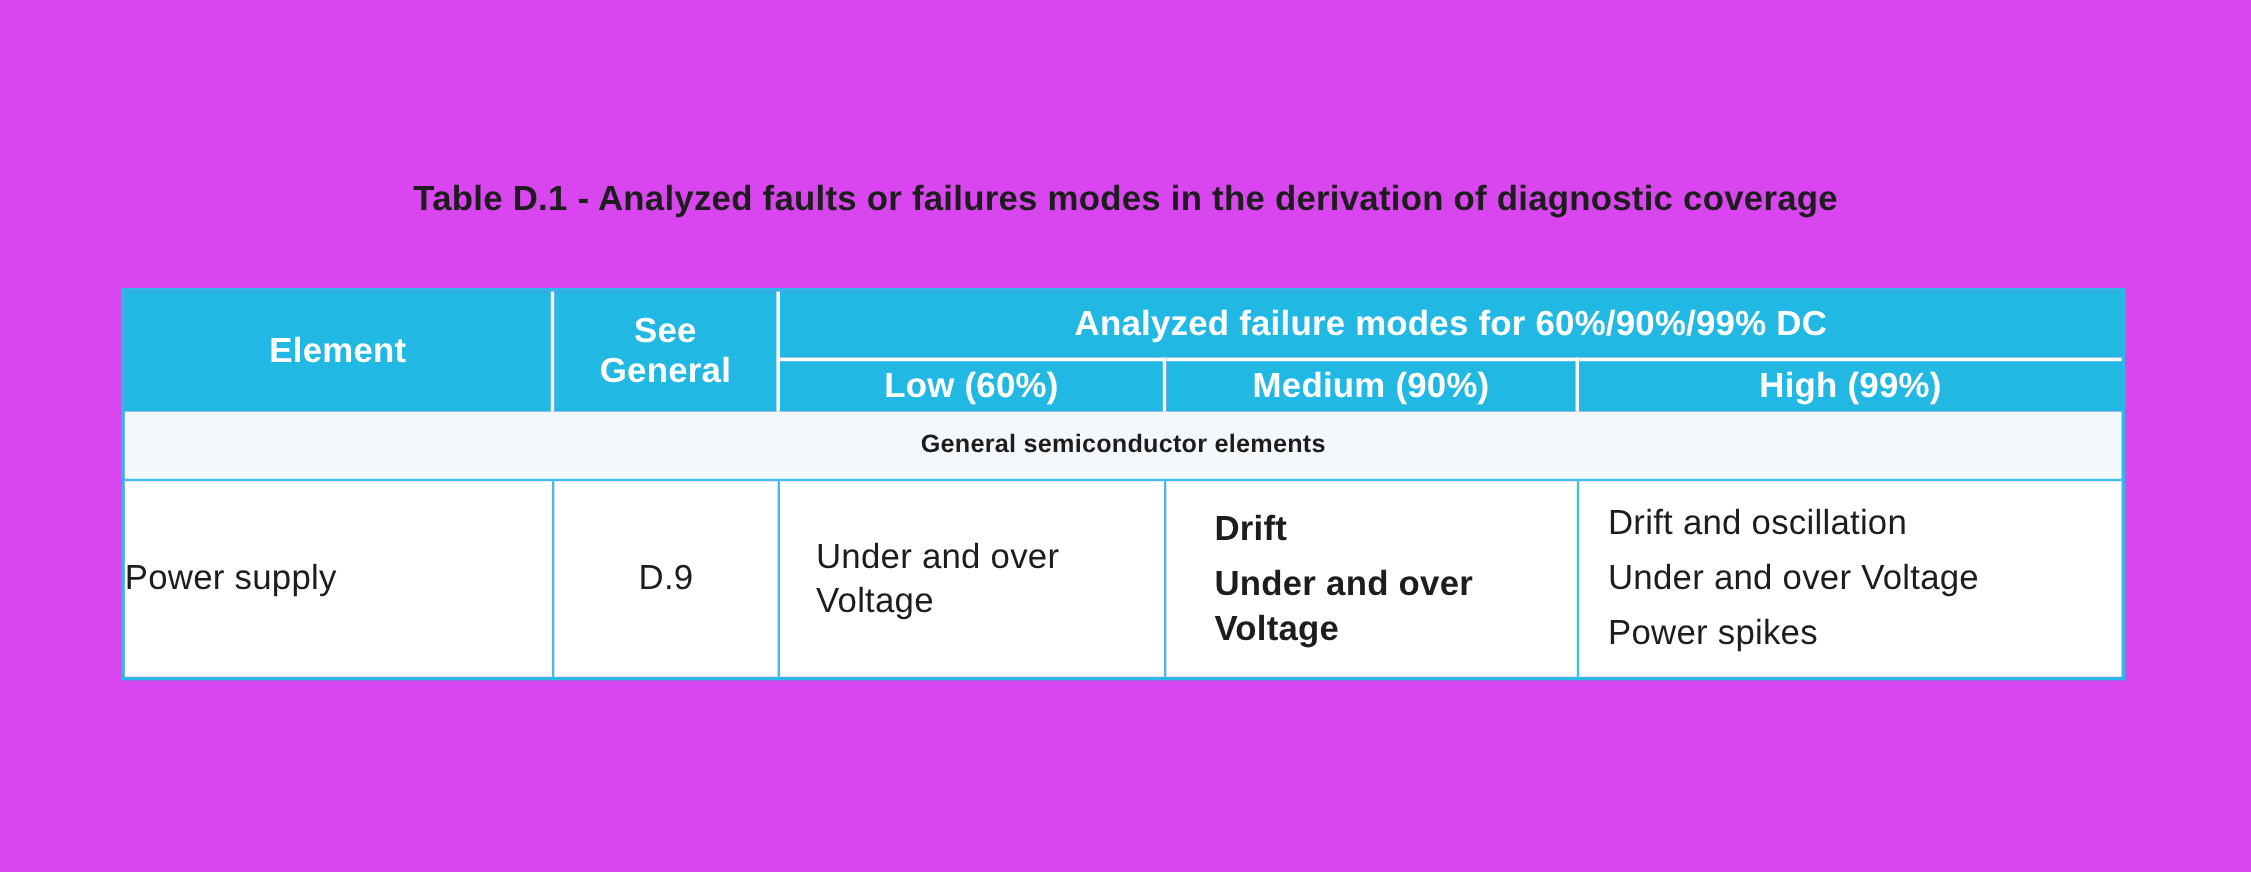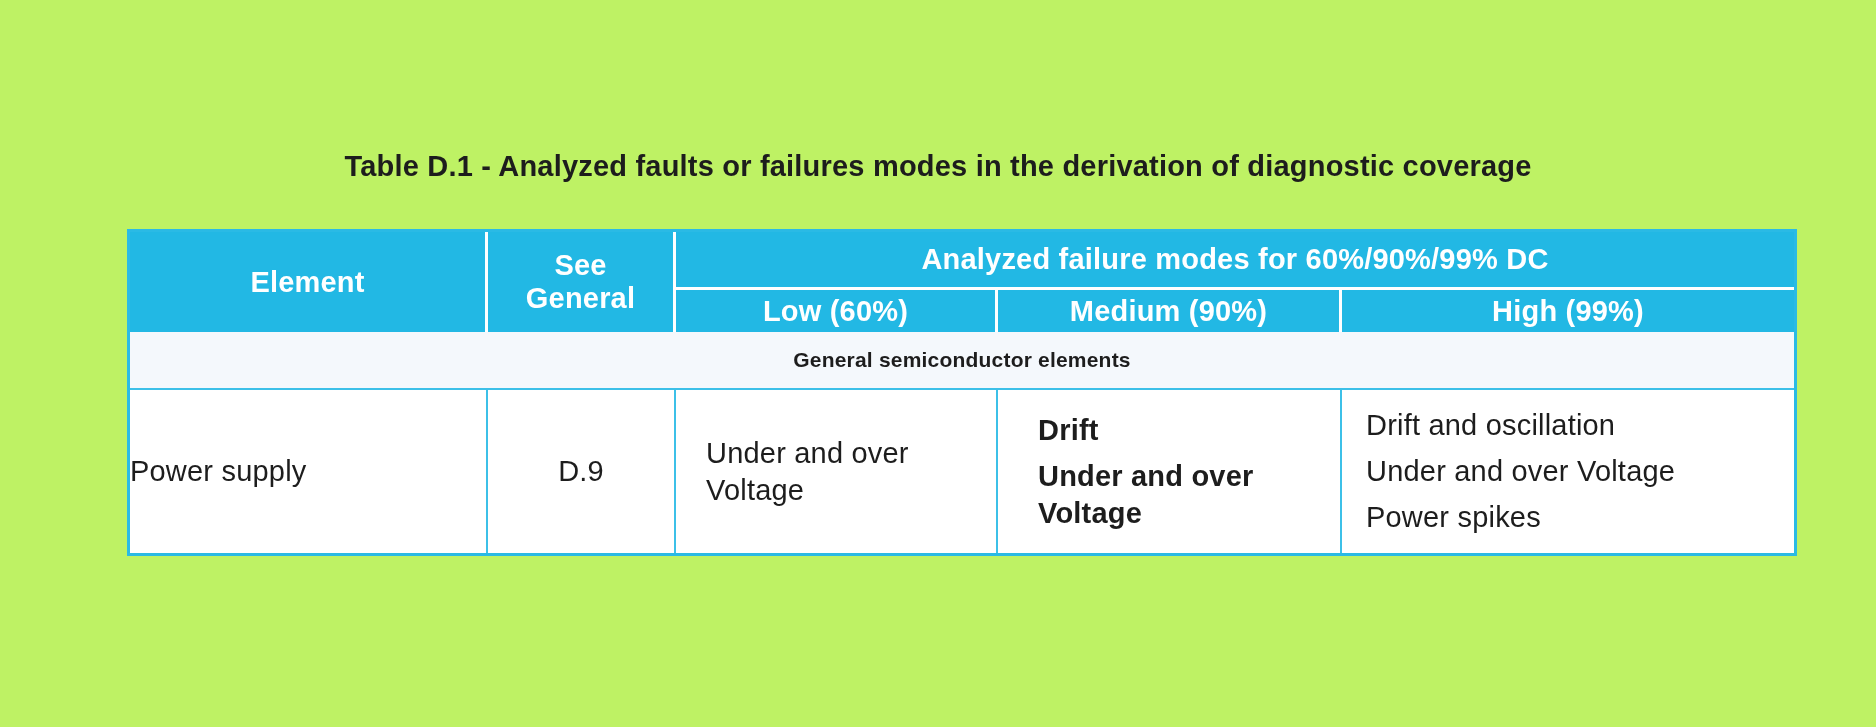--- a/index.html
+++ b/index.html
@@ -7,37 +7,36 @@
     --border-cyan:#3CC0E8;
     --outer-cyan:#2ABAE5;
     --section-bg:#F4F8FC;
     --ink:#1D1D1D;
   }
   *{box-sizing:border-box;margin:0;padding:0;}
   html,body{background:#ffffff;}
   .page{
     position:relative;
     width:1876px;height:727px;
-    background:#bef264;
+    background:#d946ef;
     font-family:"Liberation Sans", sans-serif;
     overflow:hidden;
   }
   .caption{
     position:absolute;
     left:101px;top:150px;width:1674px;
     text-align:center;
     font-size:29px;font-weight:bold;
     letter-spacing:0.2px;
     color:var(--ink);
   }
   .table-wrap{
     position:absolute;
-    left:101px;top:229px;
+    left:101px;top:240px;
     border:3px solid var(--outer-cyan);
-    margin-left:26px;
   }
   table{border-collapse:separate;border-spacing:0;table-layout:fixed;}
   col.c1{width:358px;}
   col.c2{width:188px;}
   col.c3{width:322px;}
   col.c4{width:344px;}
   col.c5{width:452px;}
   th{
     background:var(--cyan);
     color:#ffffff;

